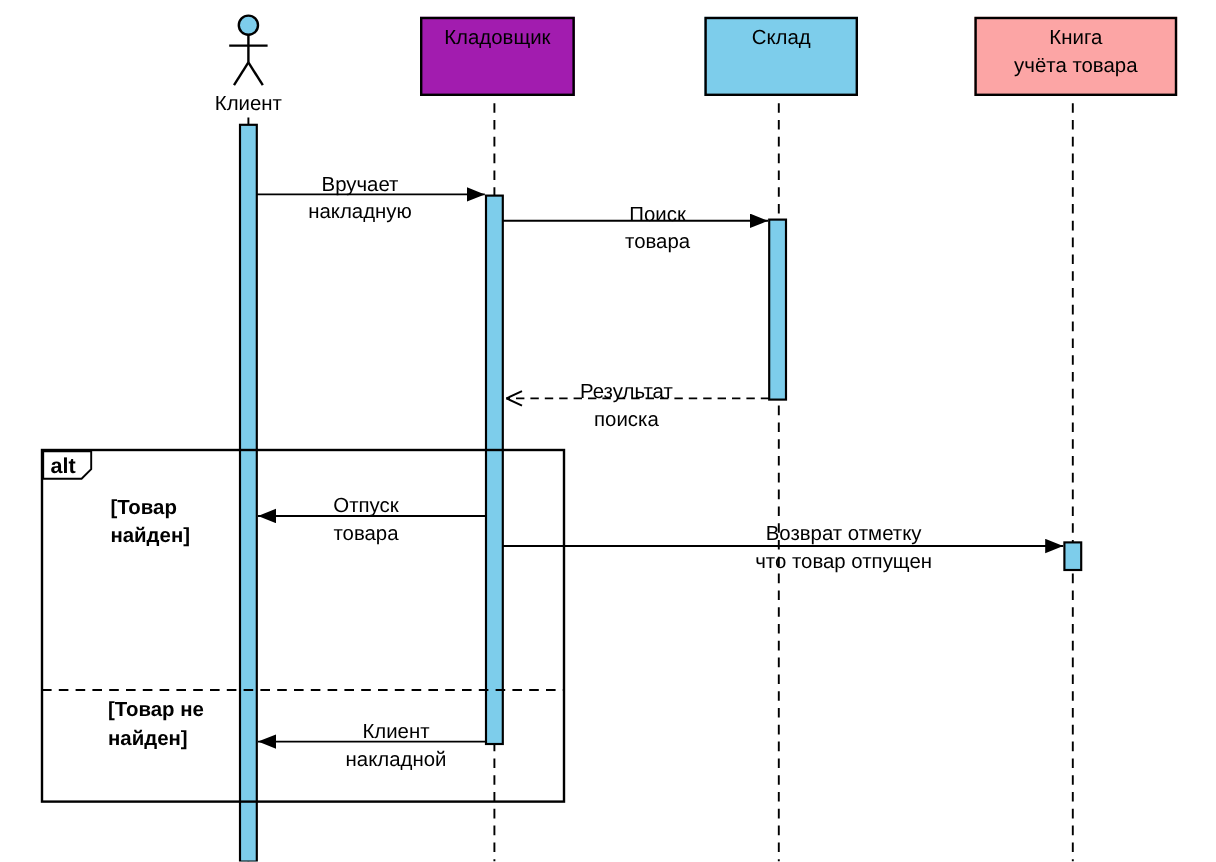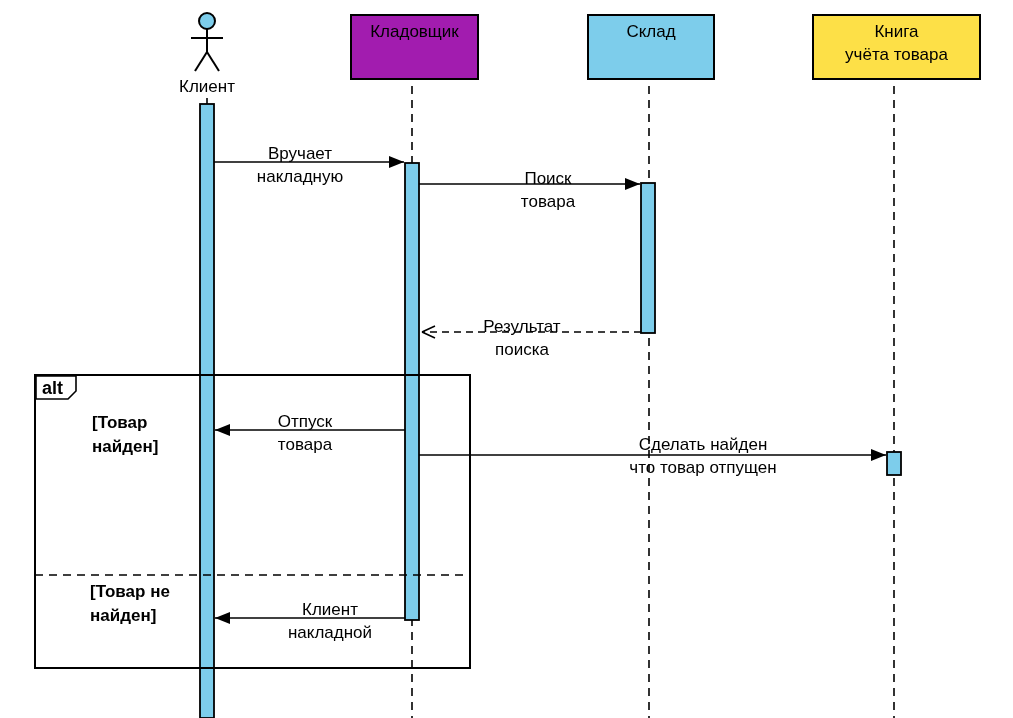--- a/index.html
+++ b/index.html
@@ -85,21 +85,21 @@
     <line x1="419" y1="455" x2="886" y2="455" stroke="#000" stroke-width="1.6" marker-end="url(#mFilled)"></line>
     <line x1="405" y1="618" x2="215" y2="618" stroke="#000" stroke-width="1.6" marker-end="url(#mFilled)"></line>
   </svg>
 
   <div class="head-box filled-box" style="left: 350px; width: 125px; background: #a21caf;">
     <span class="bx-line">Кладовщик</span>
   </div>
   <div class="head-box filled-box" style="left: 587px; width: 124px; background: rgb(125, 205, 235);">
     <span class="bx-line">Склад</span>
   </div>
-  <div class="head-box filled-box" style="left: 812px; width: 165px; background: #fde047;">
+  <div class="head-box filled-box" style="left: 812px; width: 165px; background: #fca5a5;">
     <span>
       <span class="bx-line">Книга</span>
       <span class="bx-line">учёта товара</span>
     </span>
   </div>
 
   <div class="actor-name" style="left:207px; top:77px;">Клиент</div>
 
   <div class="msg-label" style="left:300px; top:165px;">
     <span>Вручает</span>
@@ -111,21 +111,21 @@
   </div>
   <div class="msg-label" style="left:522px; top:338px;">
     <span>Результат</span>
     <span>поиска</span>
   </div>
   <div class="msg-label" style="left:305px; top:433px;">
     <span>Отпуск</span>
     <span>товара</span>
   </div>
   <div class="msg-label" style="left:703px; top:456px;">
-    <span>Сделать найден</span>
+    <span>Возврат отметку</span>
     <span>что товар отпущен</span>
   </div>
   <div class="msg-label" style="left:330px; top:621px;">
     <span>Клиент</span>
     <span>накладной</span>
   </div>
 
   <div class="alt-op" style="left:42px; top:378px;">alt</div>
 
   <div class="guard-label" style="left:92px; top:411px;">

